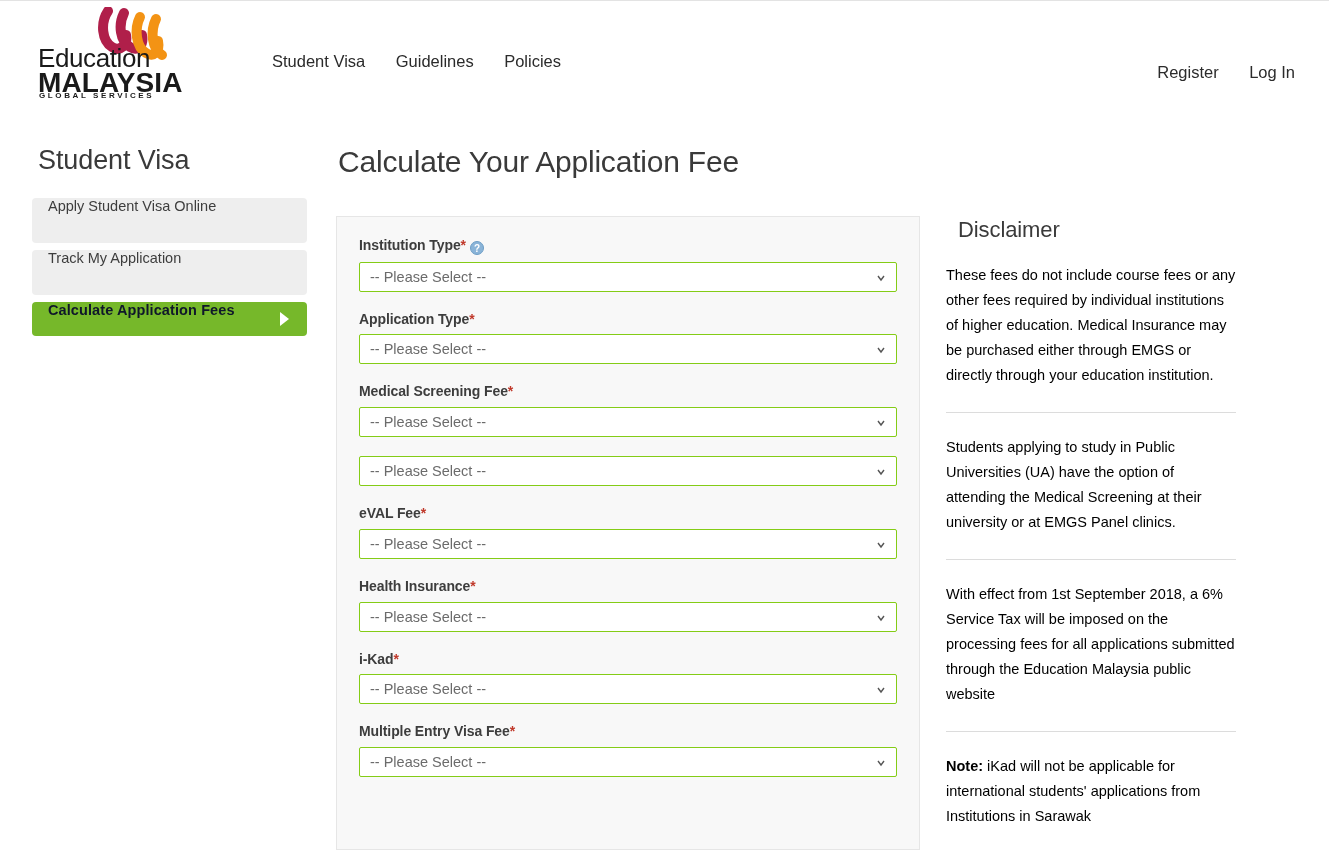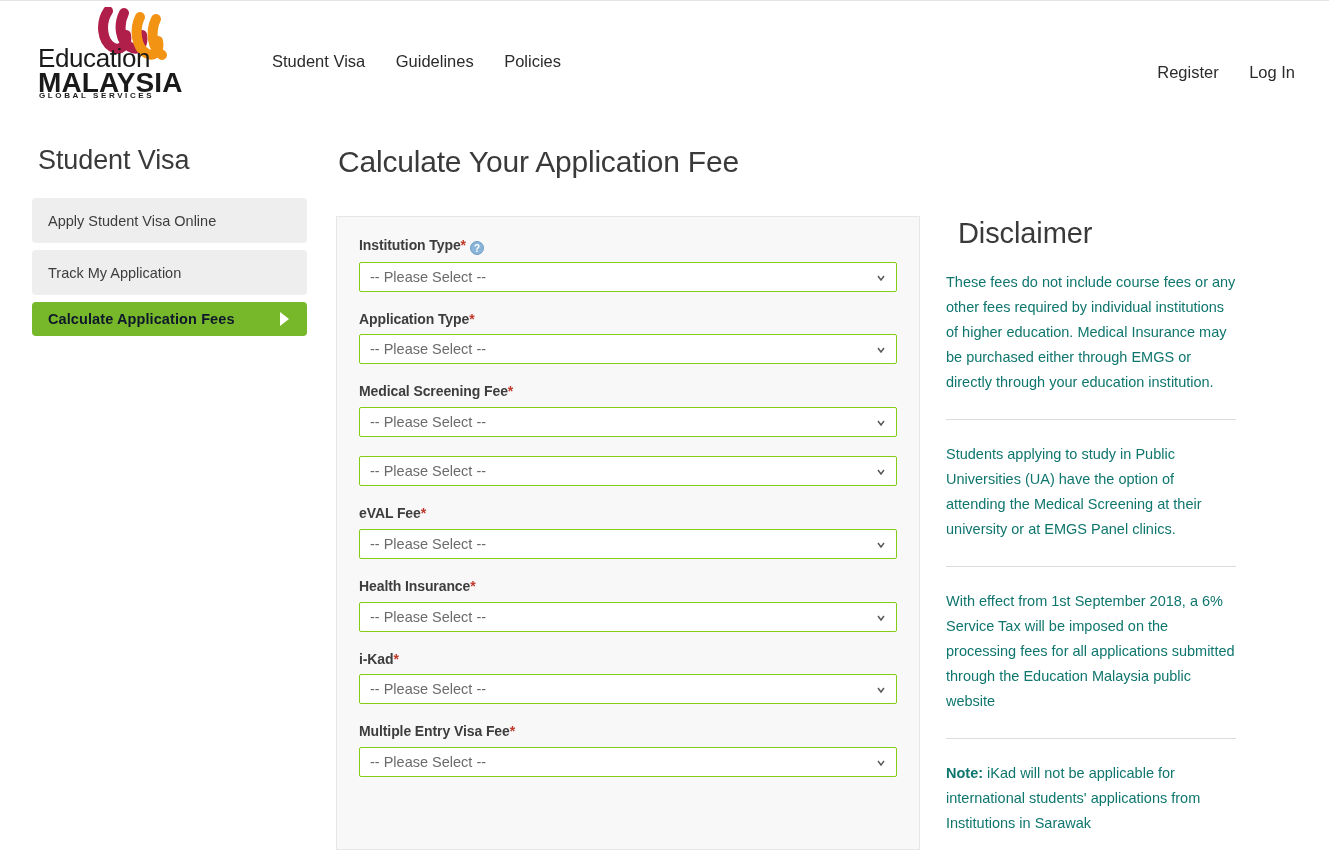--- a/index.html
+++ b/index.html
@@ -53,22 +53,22 @@
   }
 
   
   .sidebar { position:absolute; left:32px; top:146px; width:275px; }
   .sidebar-title {
     font-size:27px; color:#3a3a3a; font-weight:normal;
     margin:0 0 24px 6px; line-height:1.05; letter-spacing:-0.1px;
   }
   .side-item {
     position:relative; height:45px; background:#eeeeee; border-radius:4px;
-    margin-bottom:7px; display:flex; align-items:center;
-    padding:12px 16px; font-size:14.5px; color:#3d3d3d; cursor:pointer;
+    margin-bottom:7px; display:flex; align-items:flex-start;
+    padding:0 16px; font-size:14.5px; color:#3d3d3d; cursor:pointer;
   }
   .side-item.active {
     background:#76b82a; color:#0f172a; font-weight:bold;
     height:34px; letter-spacing:0.1px;
   }
   .side-item .arrow {
     position:absolute; right:18px; top:50%; transform:translateY(-50%);
     width:0; height:0; border-left:9px solid #ffffff;
     border-top:7px solid transparent; border-bottom:7px solid transparent;
   }
@@ -105,24 +105,24 @@
     font-size:14.5px; color:#6b6b6b; line-height:1;
   }
   .select-box .chev {
     position:absolute; right:11px; top:50%; margin-top:-3px;
     width:8px; height:8px;
   }
 
   
   .disclaimer { position:absolute; left:946px; top:218px; width:290px; }
   .disc-title {
-    font-size:29px; color:#3a3a3a; font-weight:normal;
+    font-size:22px; color:#3a3a3a; font-weight:normal;
     margin:0 0 22px 12px; line-height:1.05; letter-spacing:-0.1px;
   }
-  .disc-block { font-size:14.5px; color:#0f766e; line-height:25px; }
+  .disc-block { font-size:14.5px; color:#000000; line-height:25px; }
   .disc-sep { height:1px; background:#dcdcdc; margin:24px 0 22px 0; }
   .disc-block b { font-weight:bold; }
 </style>
 </head>
 <body>
 
 <div class="page">
 
   <div class="top-rule"></div>
 

